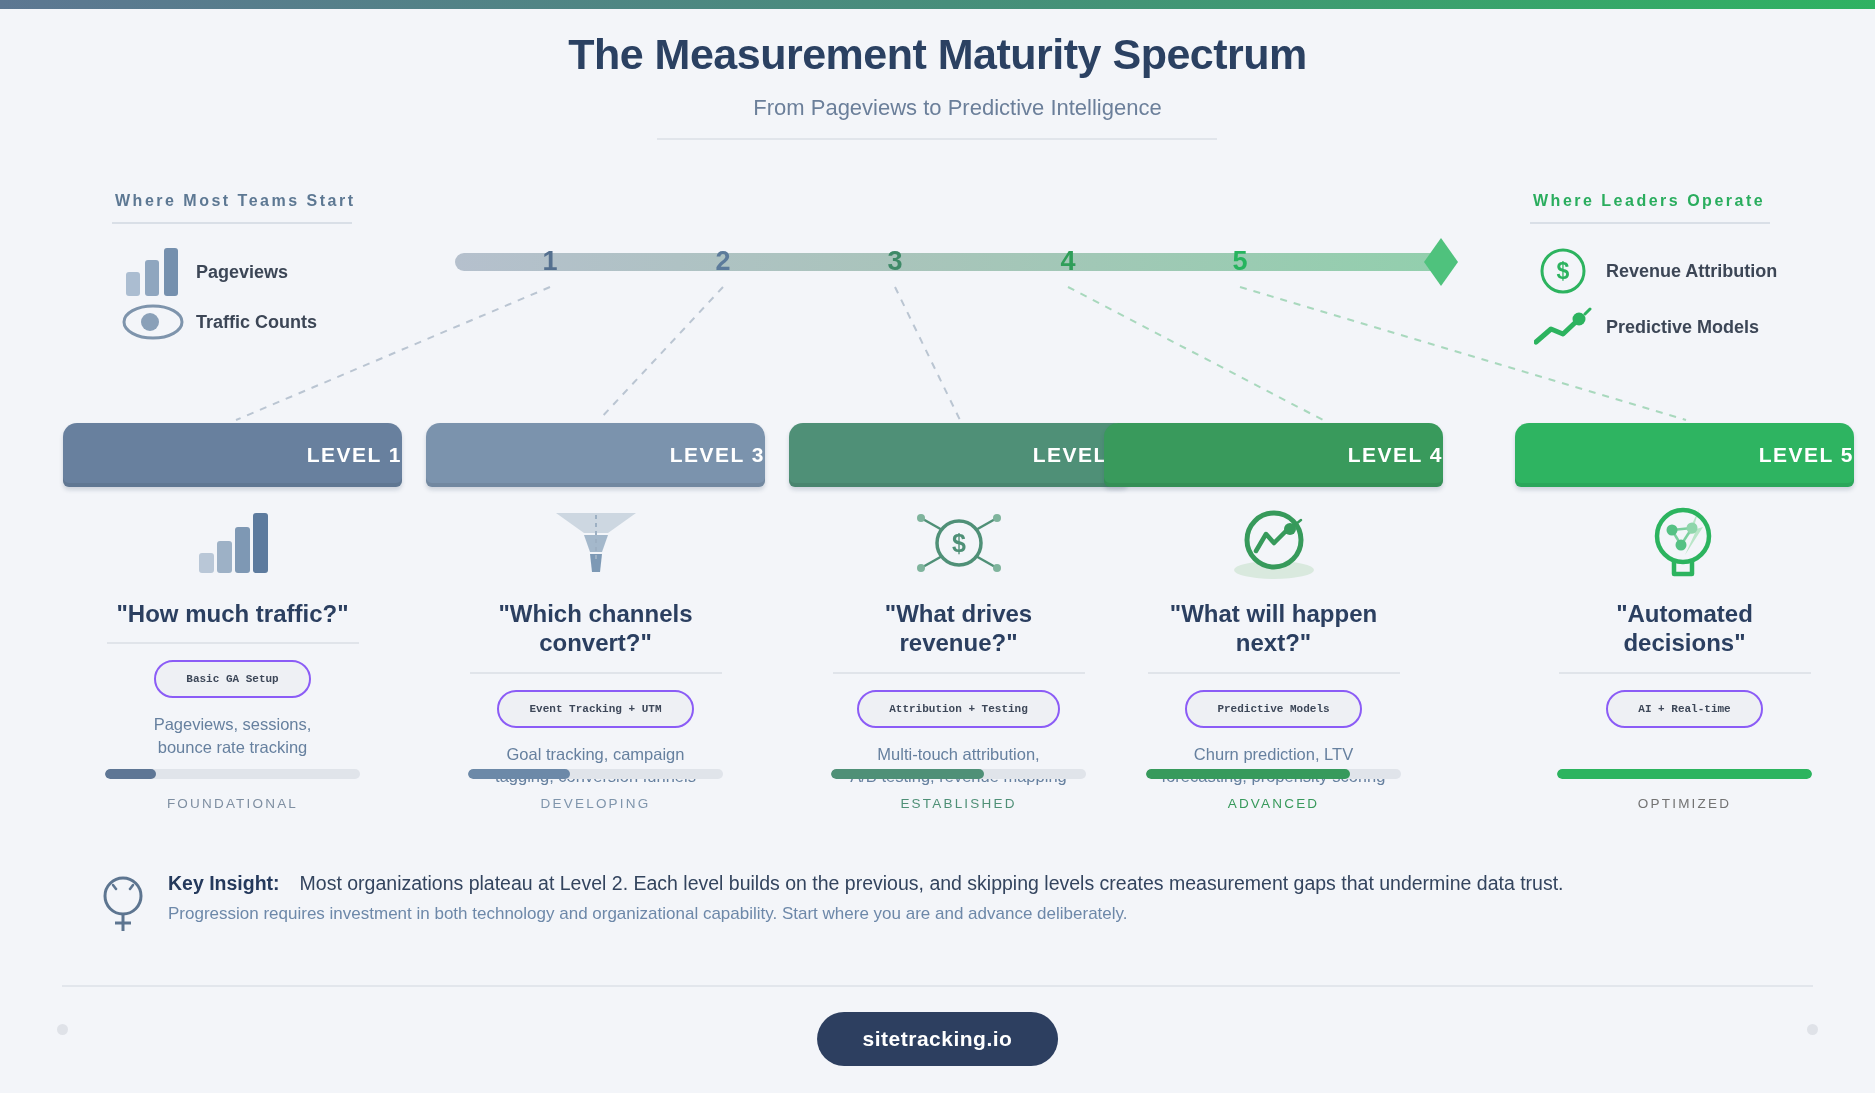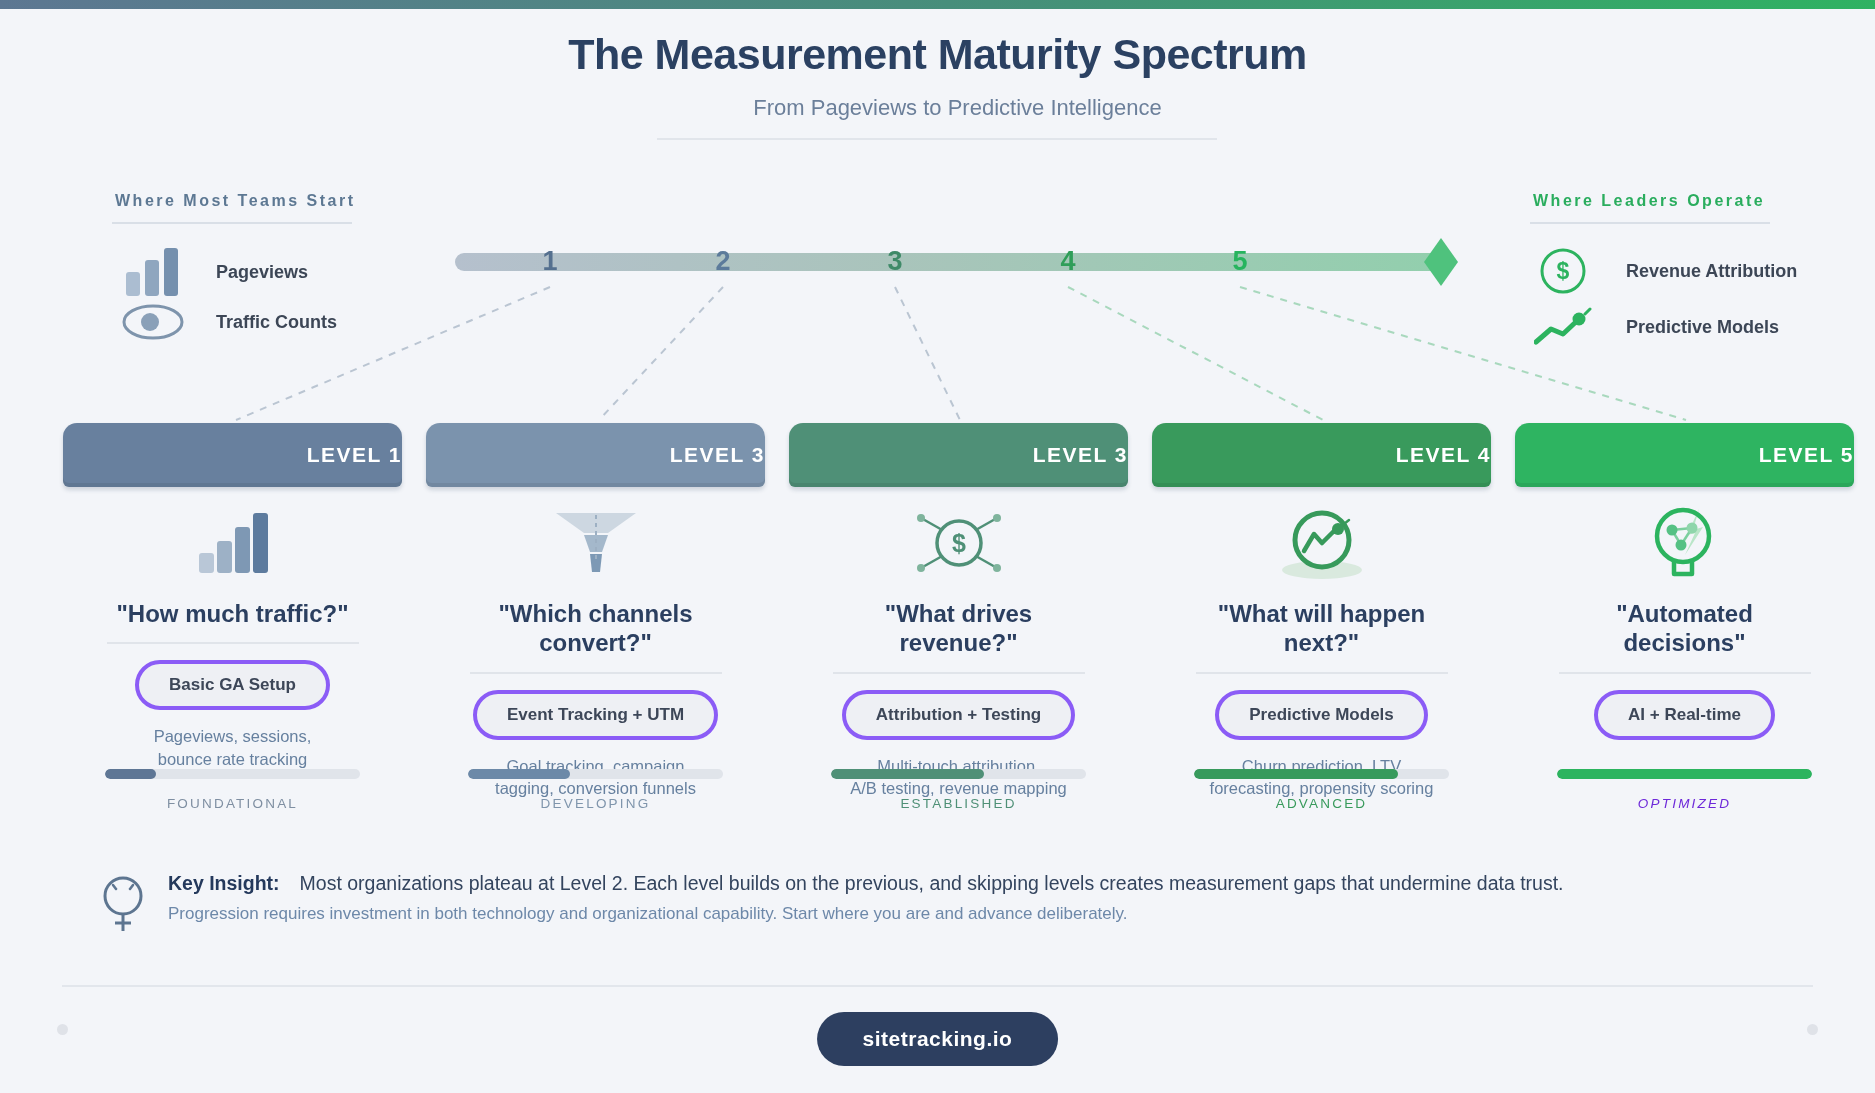--- a/index.html
+++ b/index.html
@@ -11,41 +11,41 @@
             background:linear-gradient(90deg,#5d7792 0%,#459079 55%,#2fb262 100%); }
 
   .title { position:absolute; top:30px; left:0; width:100%; text-align:center;
            font-size:43px; font-weight:bold; color:#2b4162; letter-spacing:-0.5px; }
   .subtitle { position:absolute; top:95px; left:0; width:100%; text-align:center;
               font-size:22px; color:#6b7f9a;margin-left:20px; }
   .title-divider { position:absolute; top:138px; left:657px; width:560px; height:2px; background:#e1e5eb; }
 
   .side-heading { position:absolute; font-size:16px; font-weight:bold; letter-spacing:2.5px; }
   .side-underline { position:absolute; height:2px; background:#d9dfe7; }
-  .side-row { position:absolute; display:flex; align-items:center; gap:30px; }
+  .side-row { position:absolute; display:flex; align-items:center; gap:10px; }
   .side-label { font-size:18px; font-weight:bold; color:#3c4656; }
   .icon-box { width:66px; display:flex; justify-content:center; align-items:center; }
 
   .timeline-bar { position:absolute; top:253px; left:455px; width:990px; height:18px; border-radius:9px;
                   background:linear-gradient(90deg,#b5c0cd 0%,#a9c4bb 45%,#92cfad 100%); }
   .tl-num { position:absolute; top:246px; width:40px; text-align:center;
             font-size:27px; font-weight:bold; }
   .tl-diamond { position:absolute; top:238px; left:1424px; }
 
   .connectors { position:absolute; top:0; left:0; pointer-events:none; }
 
   .card { position:absolute; top:423px; width:339px; height:392px; text-align:center; }
   .card-header { height:64px; border-radius:14px 14px 6px 6px; display:flex; align-items:center; justify-content:flex-end;
                  color:#ffffff; font-size:21px; font-weight:bold; letter-spacing:1.5px;
                  box-shadow:0 3px 4px rgba(40,60,90,0.18), inset 0 -4px 0 rgba(0,0,0,0.07); }
   .card-icon { height:112px; display:flex; align-items:center; justify-content:center; }
   .question { font-size:24px; font-weight:bold; color:#2b3f60; line-height:1.22; white-space:pre-line; }
   .q-divider { width:252px; height:2px; background:#e0e4ea; margin:14px auto 16px; }
-  .pill { display:inline-block; background:#eef0f4; border:4px solid #8b5cf6; border-radius:26px;
-          padding:11px 30px; font-size:17px; font-weight:bold; color:#3d4758; }
+  .pill { display:inline-block; background:#eef0f4; border:2px solid #8b5cf6; border-radius:26px;
+          padding:11px 30px; font-size:11px; font-weight:bold; color:#3d4758;font-family:Liberation Mono, monospace; }
   .desc { margin-top:15px; font-size:16.5px; color:#66809f; line-height:1.38; white-space:pre-line; }
   .progress { position:absolute; bottom:36px; left:42px; right:42px; height:10px; border-radius:5px; background:#e0e4ea; overflow:hidden; }
   .progress .fill { height:100%; border-radius:5px; }
   .status { position:absolute; bottom:4px; left:0; right:0; font-size:13.5px; letter-spacing:2.2px; }
 
   .insight { position:absolute; top:872px; left:100px; width:1680px; display:flex; gap:22px; }
   .insight-text .line1 { font-size:19.5px; color:#33445e; }
   .insight-text .line1 .lbl { font-weight:bold; color:#24395c; margin-right:20px; }
   .insight-text .line2 { margin-top:9px; font-size:17px; color:#6d88a9; }
 
@@ -201,21 +201,21 @@
     <div class="q-divider"></div>
     <span class="pill">Attribution + Testing</span>
     <div class="desc">Multi-touch attribution,
 A/B testing, revenue mapping</div>
     <div class="progress">
       <div class="fill" style="background: rgb(79, 144, 119); width: 60%;"></div>
     </div>
     <div class="status" style="color: rgb(79, 144, 119);">ESTABLISHED</div>
   </div>
 
-  <div class="card" style="left:1152px;">
+  <div class="card" style="left:1104px;">
     <div class="card-header" style="background: rgb(57, 154, 92);">
       <span>LEVEL 4</span>
     </div>
     <div class="card-icon">
       <svg width="88" height="74" viewBox="0 0 88 74">
         <ellipse cx="44" cy="64" rx="40" ry="9" fill="#d9e9de"></ellipse>
         <circle cx="44" cy="34" r="27" fill="#f3f5f9" stroke="#379a5b" stroke-width="5"></circle>
         <polyline points="26,45 36,28 44,37 59,22" fill="none" stroke="#379a5b" stroke-width="4.5" stroke-linecap="round" stroke-linejoin="round"></polyline>
         <circle cx="60" cy="23" r="6" fill="#379a5b"></circle>
         <line x1="66" y1="18" x2="71" y2="14" stroke="#379a5b" stroke-width="2.5" stroke-linecap="round"></line>
@@ -250,21 +250,21 @@
         <circle cx="34" cy="42" r="5.5" fill="#55c184"></circle>
       </svg>
     </div>
     <div class="question">"Automated
 decisions"</div>
     <div class="q-divider"></div>
     <span class="pill">AI + Real-time</span>
     <div class="progress">
       <div class="fill" style="background: rgb(44, 180, 95); width: 100%;"></div>
     </div>
-    <div class="status" style="color: #6d28d9; font-style: italic;">OPTIMIZED</div>
+    <div class="status" style="color: #737373;">OPTIMIZED</div>
   </div>
 
   <div class="insight">
     <span>
       <svg width="46" height="64" viewBox="0 0 46 64">
         <circle cx="23" cy="24" r="18" fill="none" stroke="#5d7590" stroke-width="3"></circle>
         <line x1="13" y1="13" x2="16" y2="17" stroke="#5d7590" stroke-width="2.5" stroke-linecap="round"></line>
         <line x1="33" y1="13" x2="30" y2="17" stroke="#5d7590" stroke-width="2.5" stroke-linecap="round"></line>
         <line x1="23" y1="42" x2="23" y2="59" stroke="#5d7590" stroke-width="3"></line>
         <line x1="15" y1="51" x2="31" y2="51" stroke="#5d7590" stroke-width="3"></line>

